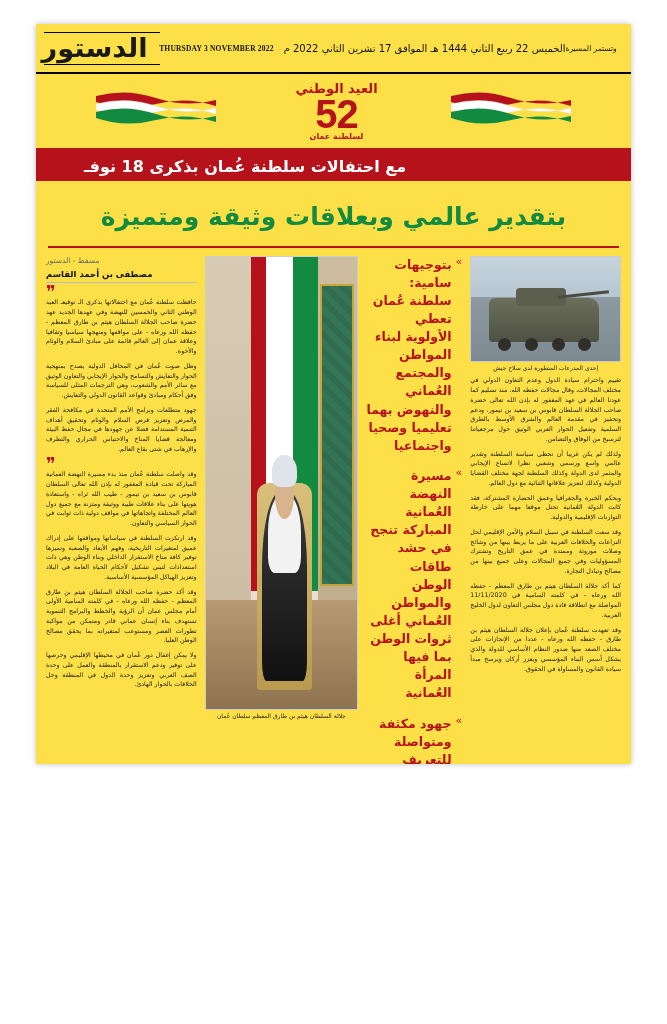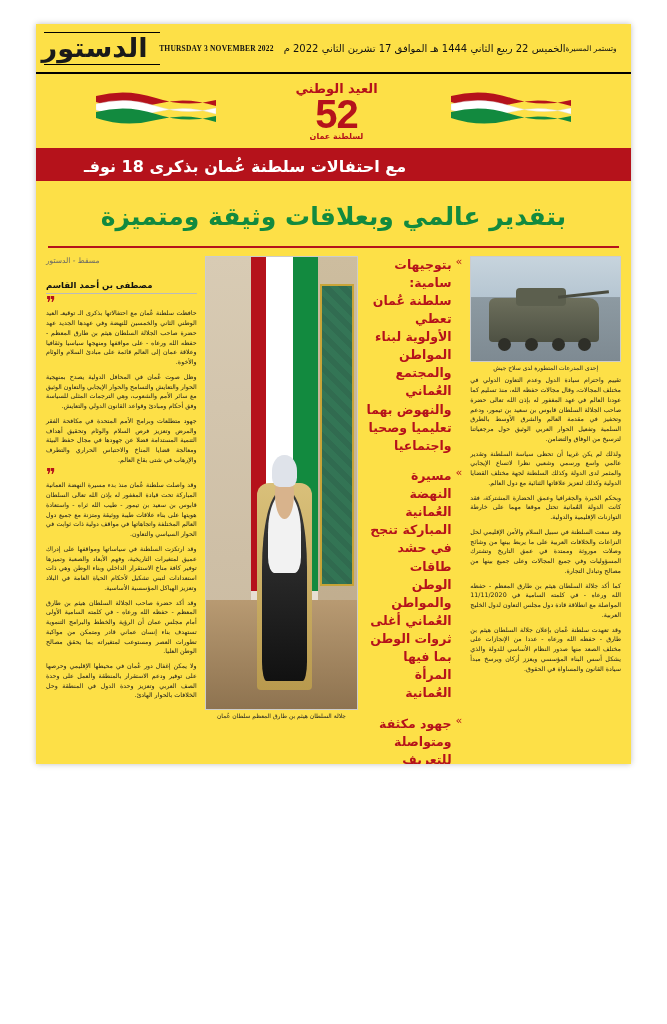--- a/index.html
+++ b/index.html
@@ -106,21 +106,21 @@
   .col{box-sizing:border-box;}
   .col-right{width:152px;}
   .col-mid{width:260px;}
   .col-left{width:152px;}
 
   .byline{
     text-align:left;direction:rtl;font-size:8px;color:#333;border-bottom:1px solid #bbb;
     padding-bottom:3px;margin-bottom:4px;
   }
   .byline .city{display:block;font-size:7.5px;color:#666;}
-  .byline .name{display:block;font-weight:bold;font-size:8.5px;color:#111;margin-top:15px;}
+  .byline .name{display:block;font-weight:bold;font-size:8.5px;color:#111;margin-top:4px;}
   .quoteglyph{color:#b5121b;font-size:18px;line-height:.6;text-align:left;}
 
   .ar-text{
     direction:rtl;text-align:justify;font-size:6.3px;line-height:1.55;color:#1a1a1a;
   }
   .ar-text p{margin:0 0 5px 0;}
 
   
   .bullet-block{direction:rtl;margin-bottom:12px;}
   .bullet-head{

